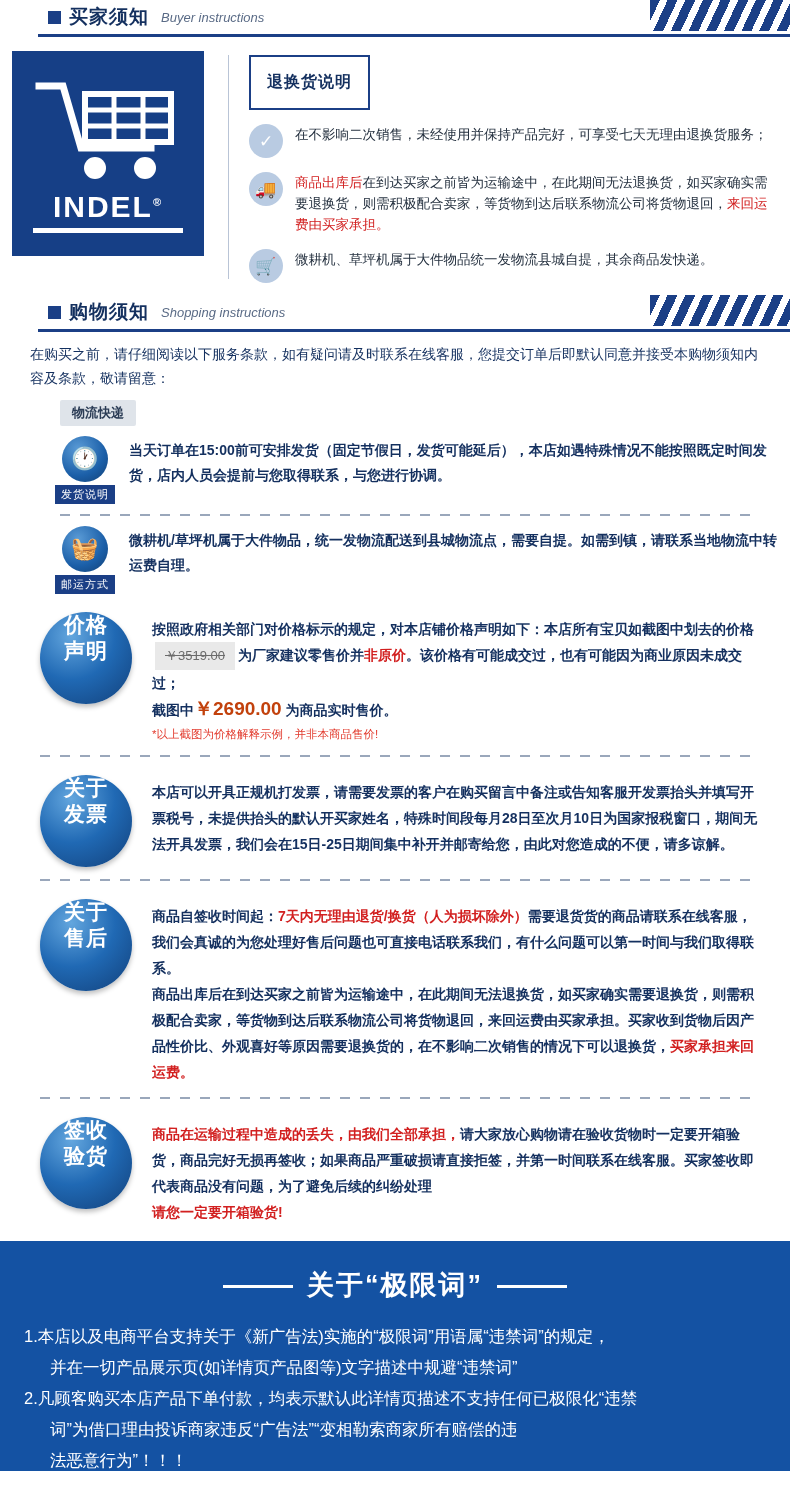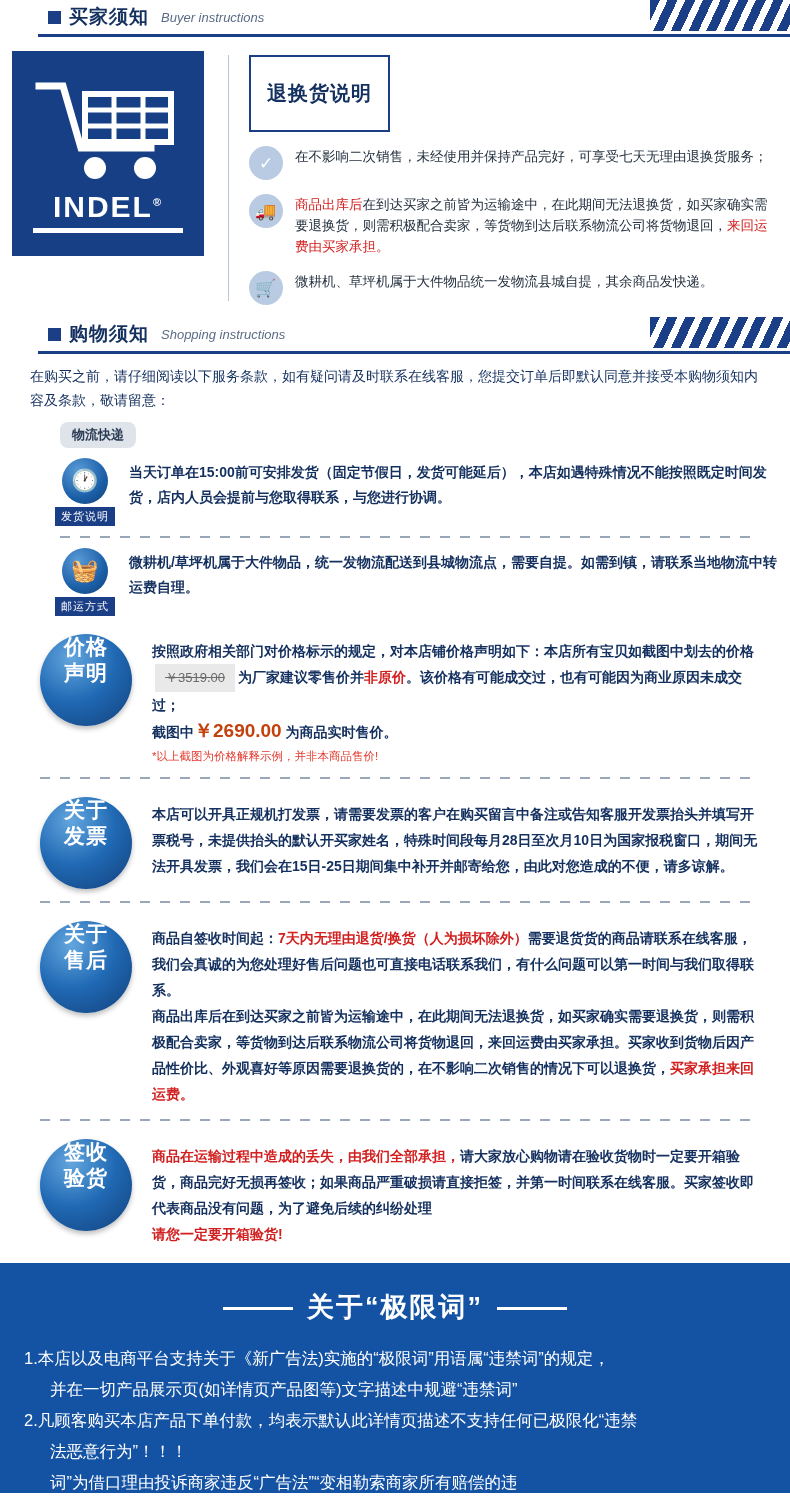--- a/index.html
+++ b/index.html
@@ -85,23 +85,23 @@
   .vline {
     width:1px;
     background:#b9c4d6;
     margin:4px 20px 4px 24px;
   }
   .returns { flex:1; padding-top:4px; }
   .returns-title {
     display:inline-block;
     border:2px solid #1b3f86;
     color:#14305f;
-    font-size:20px;
-    font-weight:bold;
-    padding:23px 16px;
+    font-size:16px;
+    font-weight:bold;
+    padding:15px 16px;
     letter-spacing:1px;
   }
   .rrow {
     display:flex;
     align-items:flex-start;
     margin-top:14px;
   }
   .rico {
     width:34px; height:34px;
     border-radius:50%;
@@ -129,21 +129,21 @@
     padding:10px 30px 4px 30px;
   }
   .tagbox {
     margin:6px 0 0 60px;
     display:inline-block;
     background:#dfe4ea;
     color:#2b3c55;
     font-size:13px;
     font-weight:bold;
     padding:4px 12px;
-    border-radius:8px;
+    border-radius:2px;
   }
   .irow {
     display:flex;
     align-items:flex-start;
     margin:10px 0 0 55px;
   }
   .badge {
     width:60px;
     flex:none;
     text-align:center;
@@ -418,18 +418,18 @@
   <div class="bottom">
     <div class="bottom-title">
       <span class="dash"></span><span>关于“极限词”</span><span class="dash"></span>
     </div>
     <div class="bline">
       <span>1.本店以及电商平台支持关于《新广告法)实施的“极限词”用语属“违禁词”的规定，</span>
       <span class="ind">并在一切产品展示页(如详情页产品图等)文字描述中规避“违禁词”</span>
     </div>
     <div class="bline">
       <span>2.凡顾客购买本店产品下单付款，均表示默认此详情页描述不支持任何已极限化“违禁</span>
+      <span class="ind">词”为借口理由投诉商家违反“广告法”“变相勒索商家所有赔偿的违</span>
       <span class="ind">法恶意行为”！！！</span>
-      <span class="ind">词”为借口理由投诉商家违反“广告法”“变相勒索商家所有赔偿的违</span>
     </div>
   </div>
 
 </div>
 
 </body></html>

